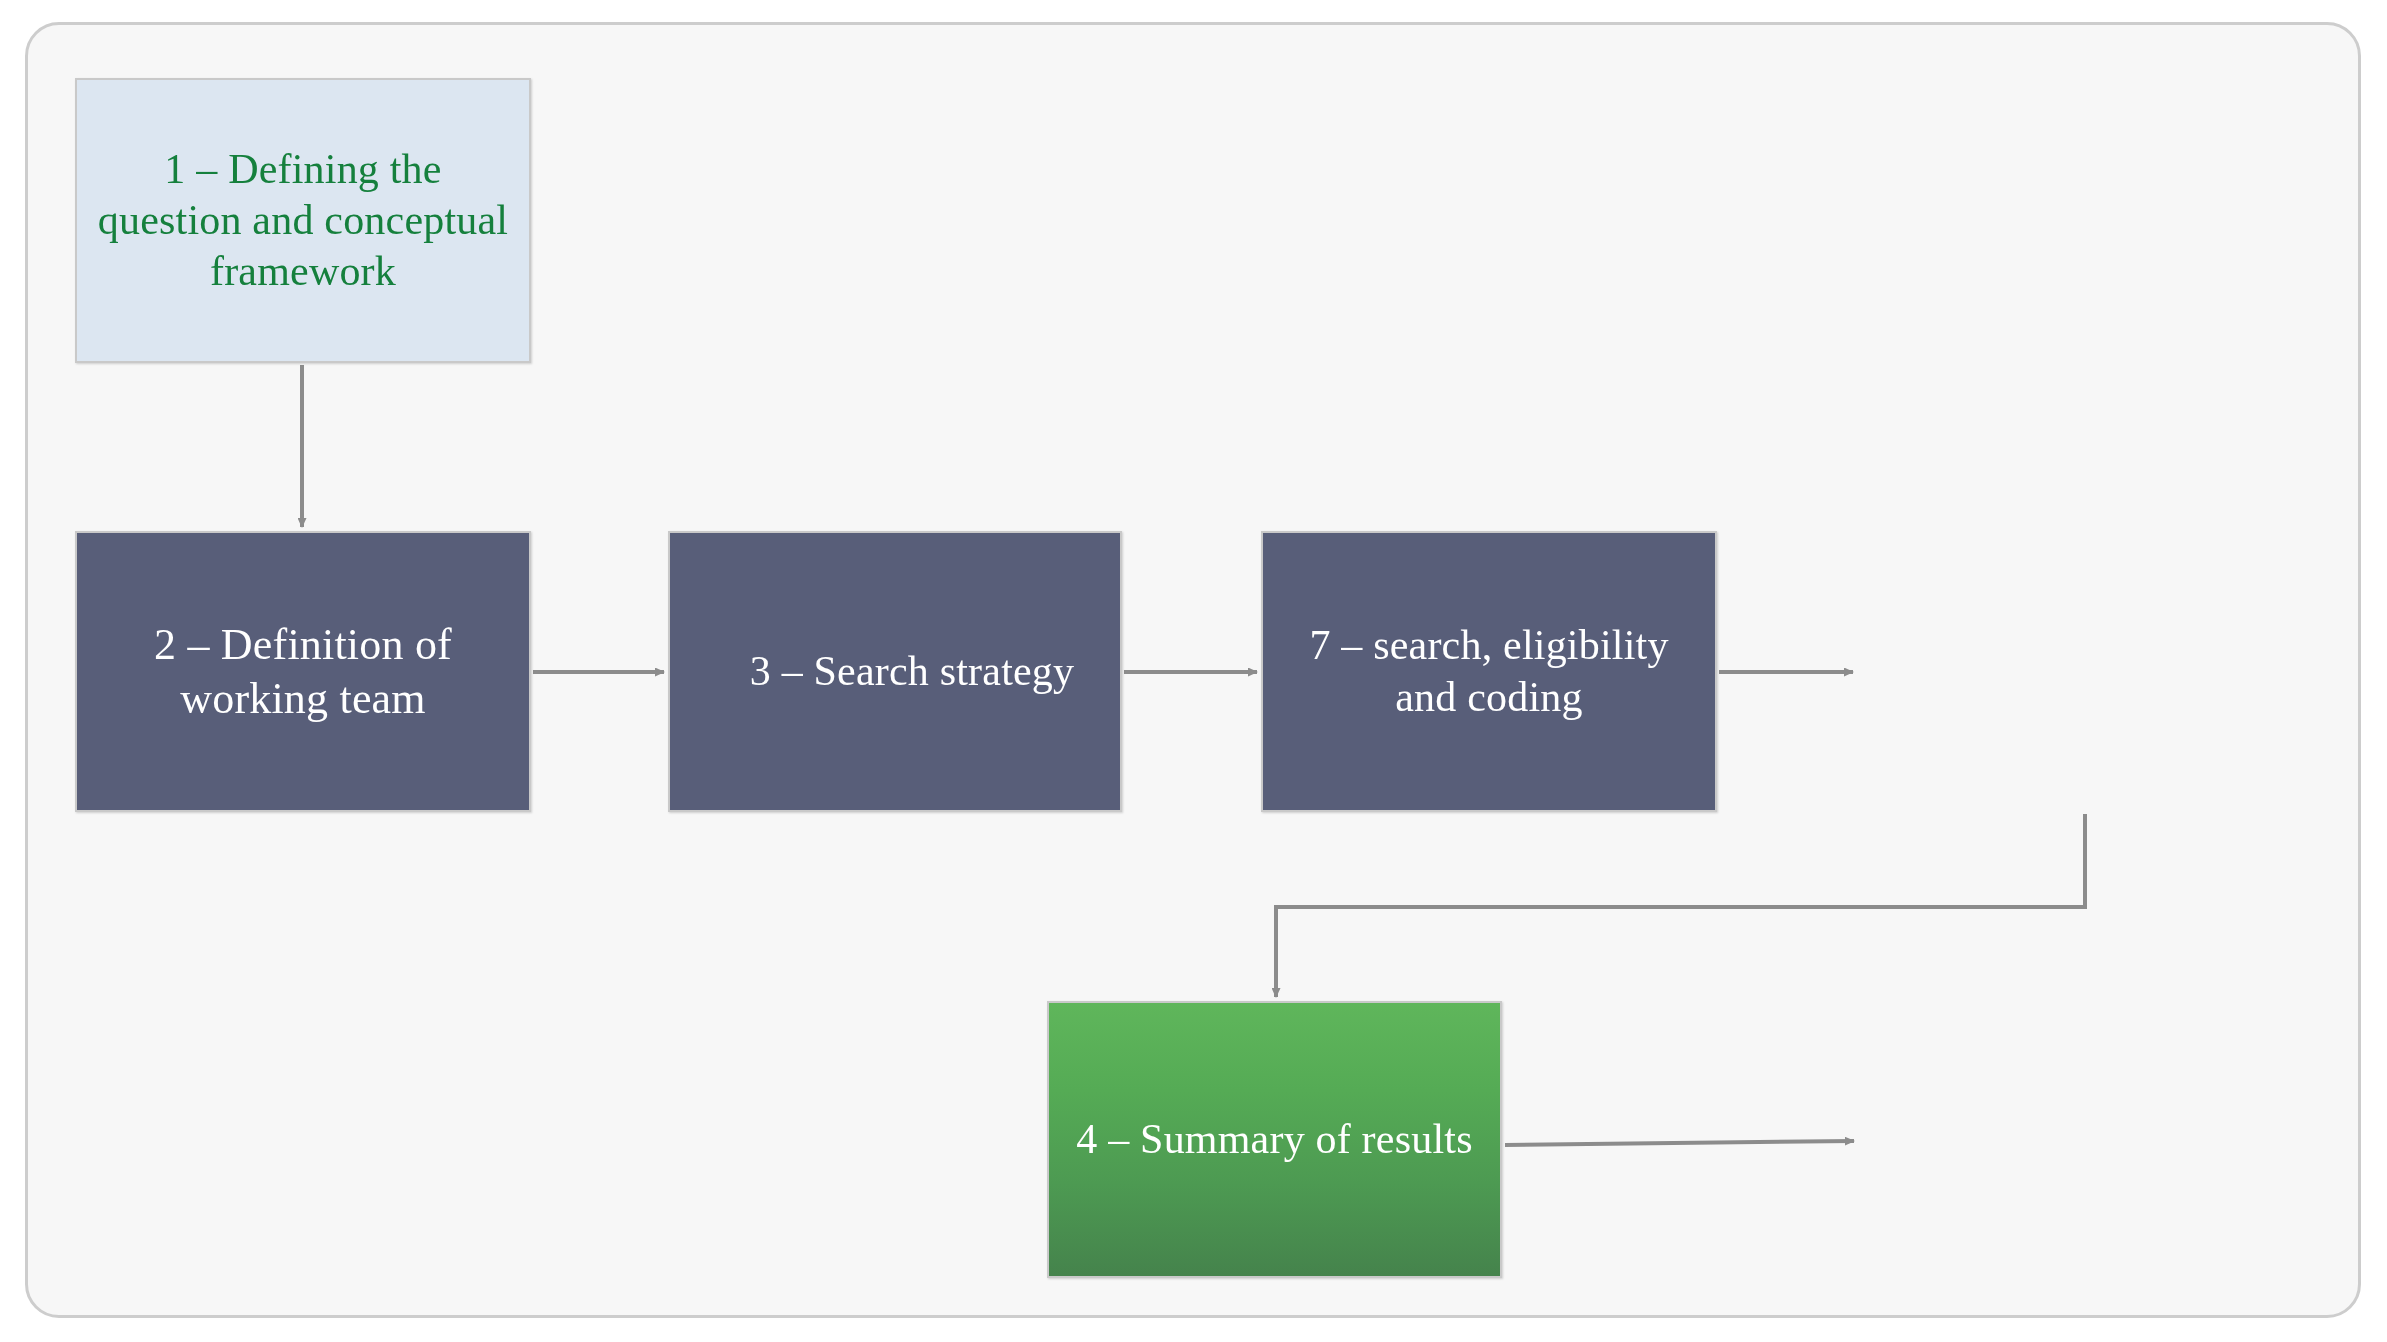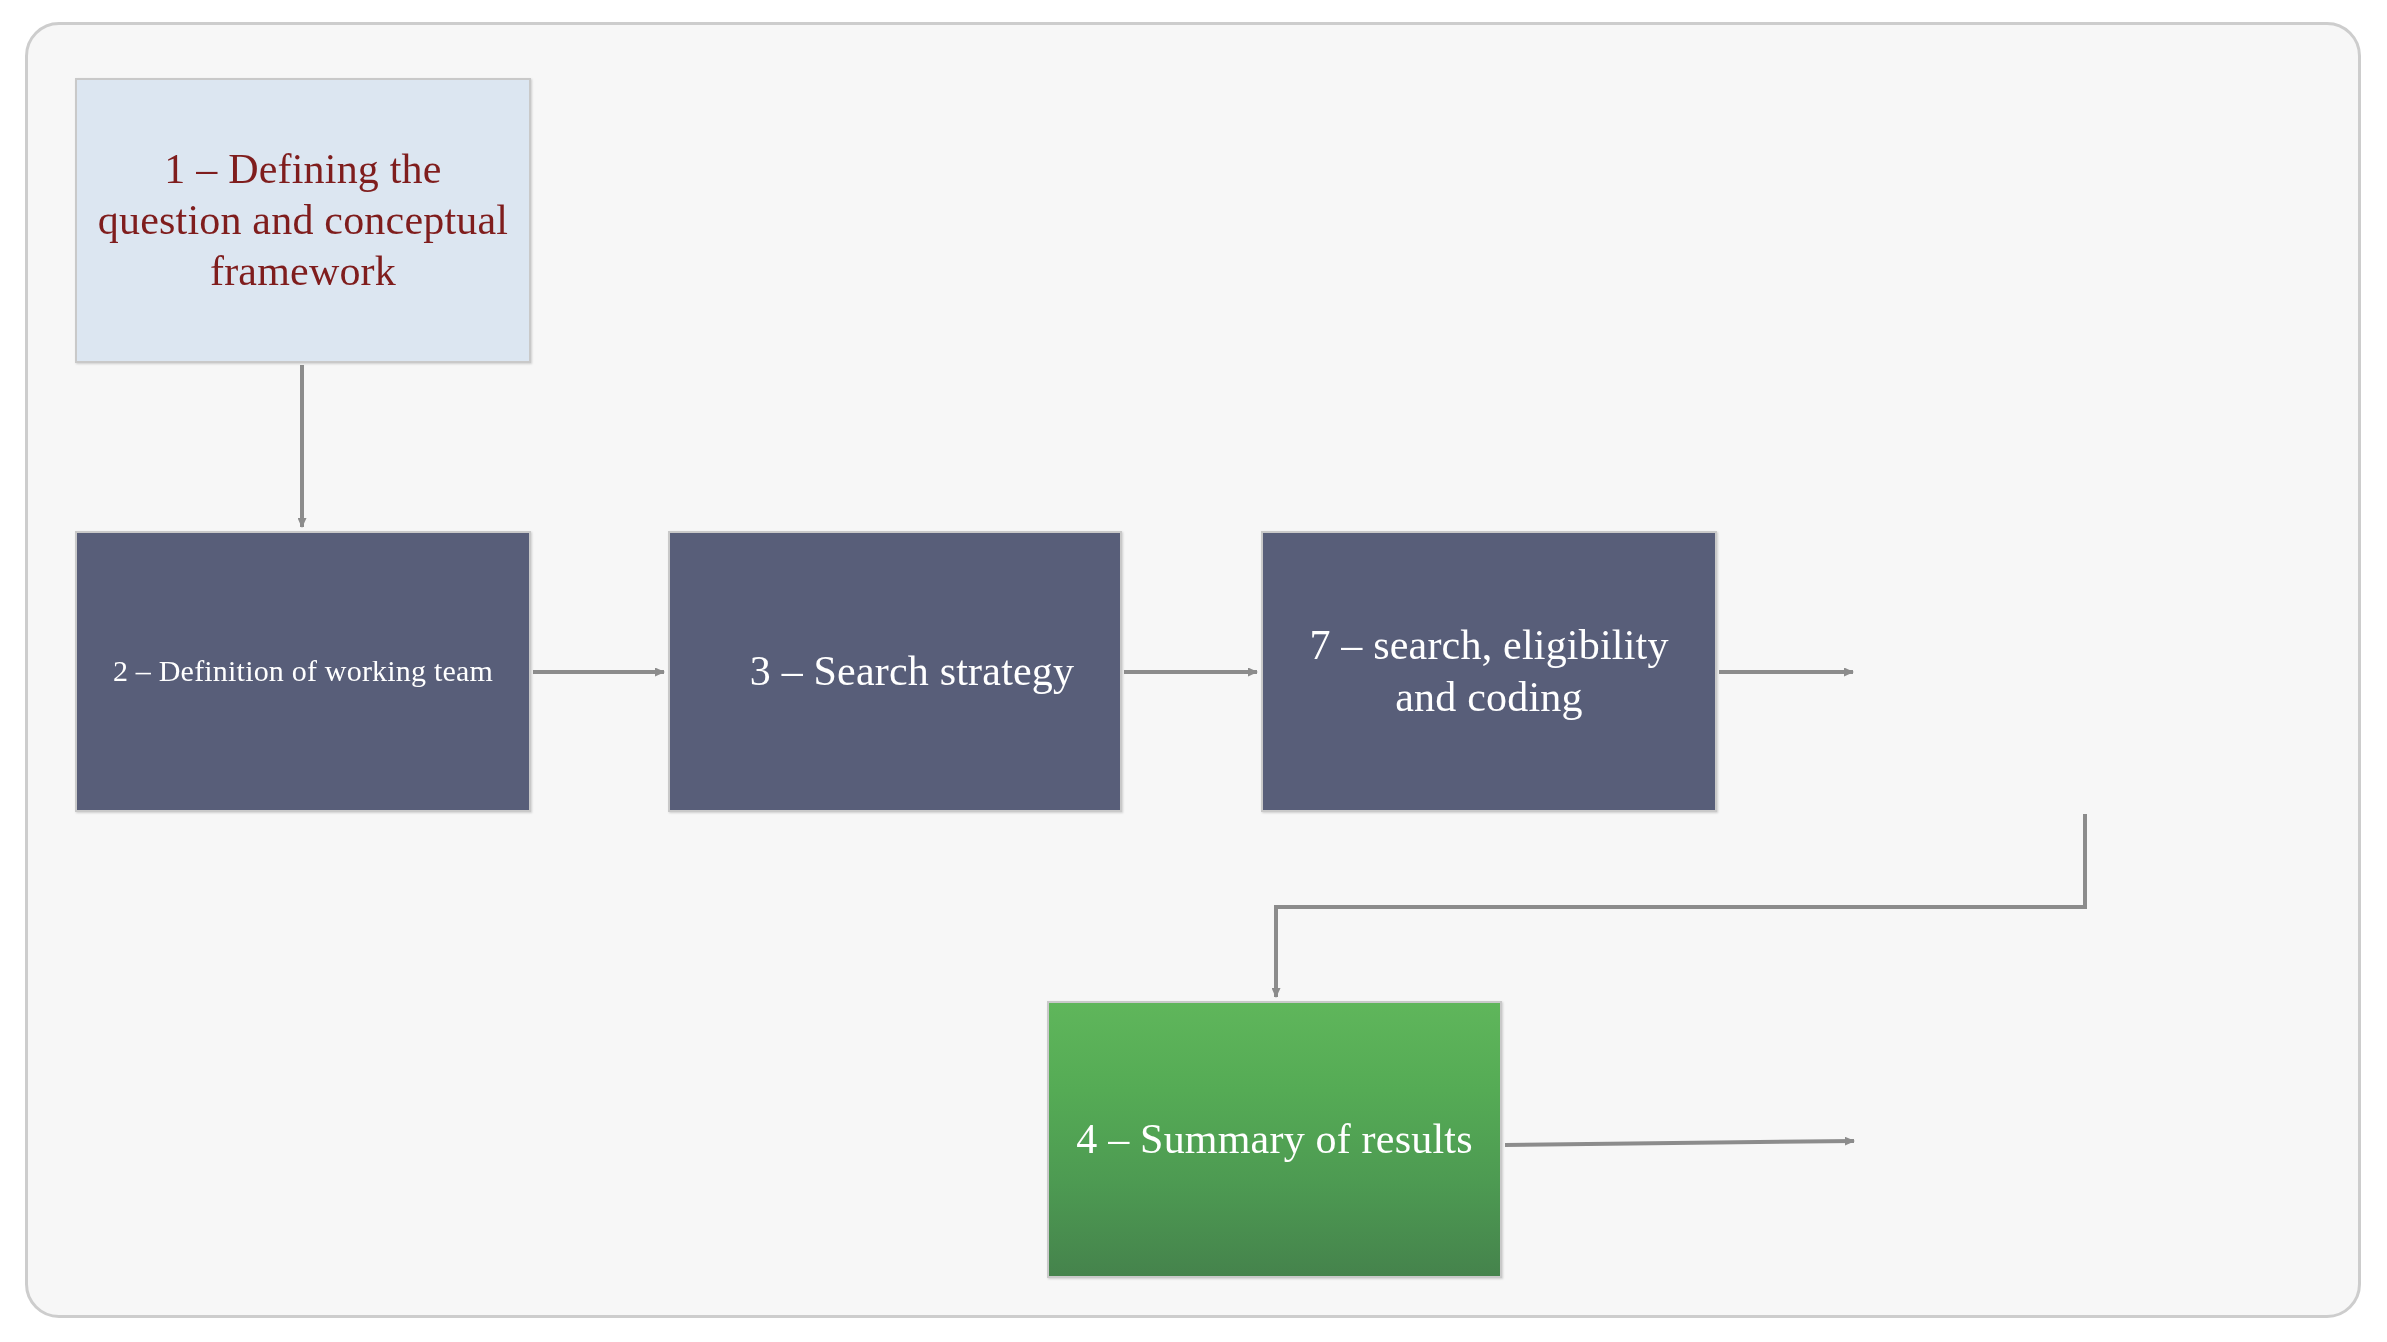--- a/index.html
+++ b/index.html
@@ -61,42 +61,42 @@
     padding: 0 16px;
     box-sizing: border-box;
     line-height: 1.22;
     letter-spacing: 0.2px;
     white-space: pre-line;
   }
 
   
   .node.blue {
     background: #dce6f1;
-    color: #7f1d1d;
+    color: #15803d;
   }
   .node.slate {
     background: #585e79;
     color: #ffffff;
   }
   .node.green {
     background: linear-gradient(180deg, #5fb65b 0%, #55ab55 32%, #4d9a52 66%, #45834c 100%);
     color: #ffffff;
   }
 
   
   #node-1 { left: 75px;   top: 78px;   width: 456px; height: 285px; }
   #node-2 { left: 75px;   top: 531px;  width: 456px; height: 281px; }
   #node-3 { left: 668px;  top: 531px;  width: 454px; height: 281px; }
   #node-4 { left: 1261px; top: 531px;  width: 456px; height: 281px; }
   #node-5 { left: 1857px; top: 531px;  width: 456px; height: 281px; }
   #node-6 { left: 1047px; top: 1001px; width: 455px; height: 277px; }
   #node-7 { left: 1858px; top: 1000px; width: 455px; height: 278px; }
 
   #node-1 .label { font-size: 42px; }
-  #node-2 .label { font-size: 30px; }
+  #node-2 .label { font-size: 44px; }
   #node-3 .label { font-size: 42px; margin-left: 34px; }
   #node-4 .label { font-size: 42px; }
   #node-5 .label { font-size: 42px; }
   #node-6 .label { font-size: 42px; }
   #node-7 .label { font-size: 42px; }
 </style>
 </head>
 <body>
 
 <div id="canvas">

